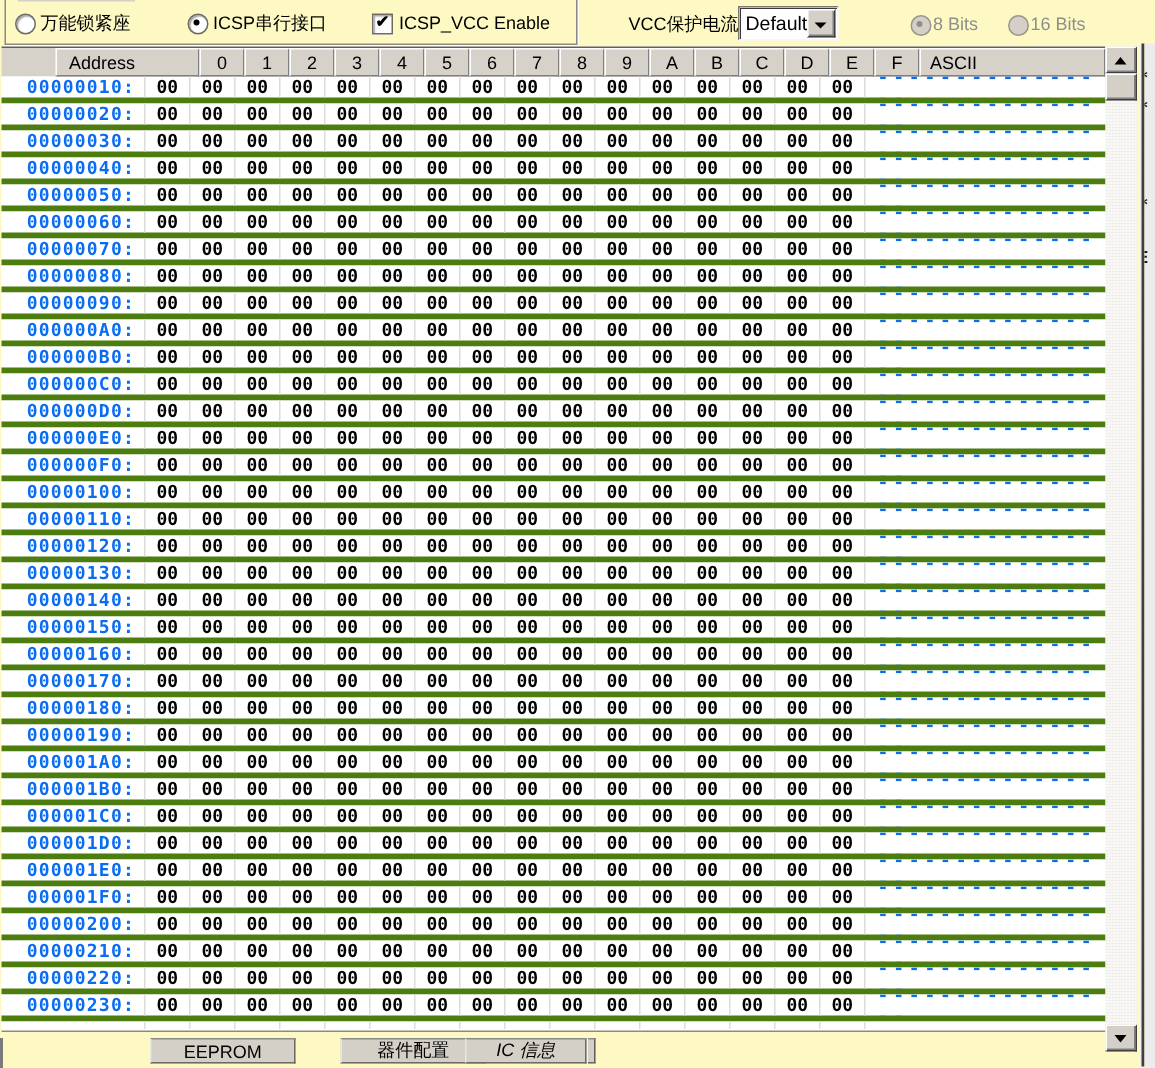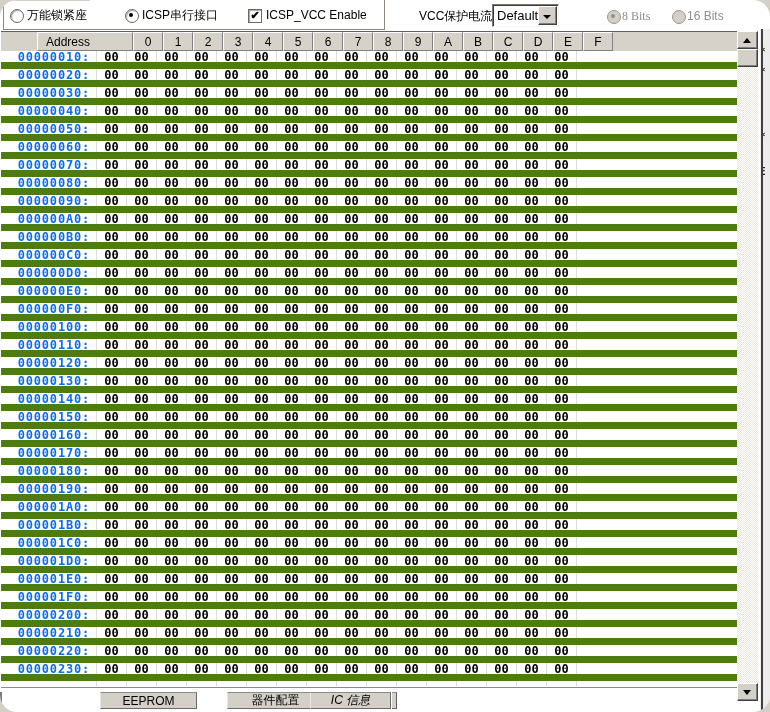--- a/index.html
+++ b/index.html
@@ -1,17 +1,17 @@
 <!DOCTYPE html>
 <html style="--accent: #0a6cf0;"><head>
 <meta charset="utf-8">
 <style>
   html,body{margin:0;padding:0;background:#d4d0c8;}
-  #app{position:relative;width:770px;height:712px;background:#ffffff;overflow:hidden;
-       font-family:"Liberation Sans",sans-serif;font-size:12px;color:#000;border-radius:17px;}
+  #app{position:relative;width:770px;height:712px;background:#fef9c3;overflow:hidden;
+       font-family:"Liberation Sans",sans-serif;font-size:12px;color:#000;}
   
   .groupbox{position:absolute;left:3px;top:-10px;width:380px;height:38px;
             border:1px solid #8c8880;box-shadow:1px 1px 0 rgba(255,255,255,.9);}
   .groupbox-label{position:absolute;left:8px;top:-7px;background:#d4d0c8;padding:0 3px;white-space:nowrap;}
   .ctl-label{position:absolute;white-space:nowrap;line-height:14px;}
   .radio{position:absolute;width:12px;height:12px;border-radius:50%;background:#fff;
          border:1px solid #6d6a64;box-shadow:inset 1px 1px 1px rgba(0,0,0,.35);}
   .radio .dot{position:absolute;left:3px;top:3px;width:4px;height:4px;border-radius:50%;background:#000;}
   .radio.disabled{background:#d4d0c8;border-color:#9a968e;box-shadow:none;}
   .radio.disabled .dot{background:#8e8e8e;}
@@ -32,21 +32,21 @@
            border-top:1px solid #5f5f5f;border-bottom:1px solid #8a8a8a;box-sizing:content-box;}
   .hdr{display:flex;height:19px;background:#d6d2ca;padding-left:36px;}
   .hdr .hcell{box-sizing:border-box;height:19px;background:#d6d2ca;
               border-top:1px solid #fff;border-left:1px solid #fff;
               border-right:1px solid #808080;border-bottom:1px solid #808080;
               display:flex;align-items:center;}
   .hcell.addr-h{width:96px;padding-left:8px;}
   .hcell.hex-h{width:30px;justify-content:center;}
   .hcell.ascii-h{flex:1;padding-left:6px;}
   .mono{font-family:"DejaVu Sans Mono",monospace;font-weight:bold;font-size:12px;}
-  .row{display:flex;height:18px;box-sizing:border-box;border-bottom:7px solid #4d7c0f;background:#fff;}
+  .row{display:flex;height:18px;box-sizing:border-box;border-bottom:4px solid #4d7c0f;background:#fff;}
   .cell{box-sizing:border-box;display:flex;align-items:center;}
   .cell.addr{width:96px;justify-content:flex-end;padding-right:6px;border-right:1px solid #dcdcdc;
              color:var(--accent,#0a6cf0);letter-spacing:0.8px;}
   .cell.byte{width:30px;justify-content:center;border-right:1px solid #dcdcdc;color:#000;}
   .cell.ascii{flex:1;padding-left:8px;color:var(--accent,#0a6cf0);letter-spacing:3.2px;overflow:hidden;}
   .row.stub{height:5px;border-bottom:none;overflow:hidden;}
   .row.stub .cell{height:5px;}
   
   #vscroll{position:absolute;left:737px;top:31px;width:21px;height:670px;
            background:repeating-conic-gradient(#eae7e0 0% 25%,#ffffff 0% 50%) 0 0/2px 2px;}
@@ -100,21 +100,21 @@
   <div class="combo">
     <span class="combo-value">Default</span>
     <span class="combo-btn">
         <span class="tri-down"></span>
       </span>
   </div>
 
   <span class="radio disabled" style="left:607px;top:10px;">
       <span class="dot"></span>
     </span>
-  <span class="ctl-label disabled-text" style="left:622px;top:9px;font-family:Liberation Serif, serif;">8 Bits</span>
+  <span class="ctl-label disabled-text" style="left:622px;top:9px;">8 Bits</span>
 
   <span class="radio disabled" style="left:672px;top:10px;"></span>
   <span class="ctl-label disabled-text" style="left:687px;top:9px;">16 Bits</span>
 
   <div id="hexview">
     <div class="hdr">
         <div class="hcell addr-h">Address</div>
         <div class="hcell hex-h">0</div>
         <div class="hcell hex-h">1</div>
         <div class="hcell hex-h">2</div>
@@ -124,20 +124,21 @@
         <div class="hcell hex-h">6</div>
         <div class="hcell hex-h">7</div>
         <div class="hcell hex-h">8</div>
         <div class="hcell hex-h">9</div>
         <div class="hcell hex-h">A</div>
         <div class="hcell hex-h">B</div>
         <div class="hcell hex-h">C</div>
         <div class="hcell hex-h">D</div>
         <div class="hcell hex-h">E</div>
         <div class="hcell hex-h">F</div>
+        <div class="hcell ascii-h">ASCII</div>
       </div>
     <div>
         <div class="row">
           <div class="cell addr mono">00000010:</div>
           <div class="cell byte mono">00</div>
           <div class="cell byte mono">00</div>
           <div class="cell byte mono">00</div>
           <div class="cell byte mono">00</div>
           <div class="cell byte mono">00</div>
           <div class="cell byte mono">00</div>

